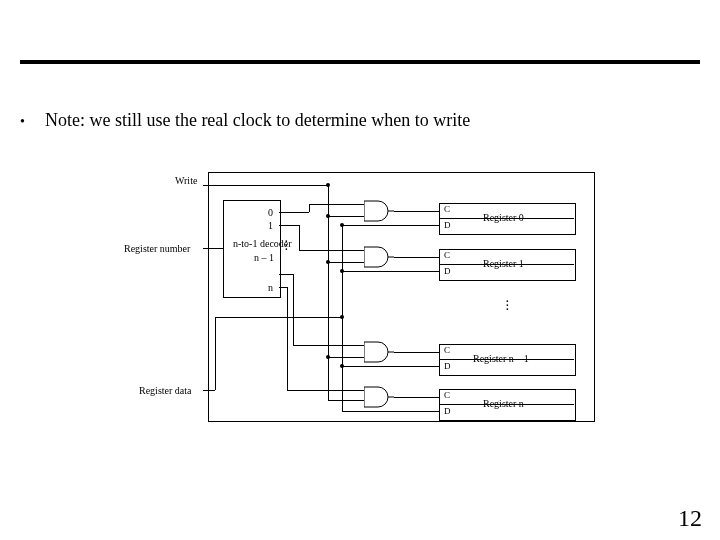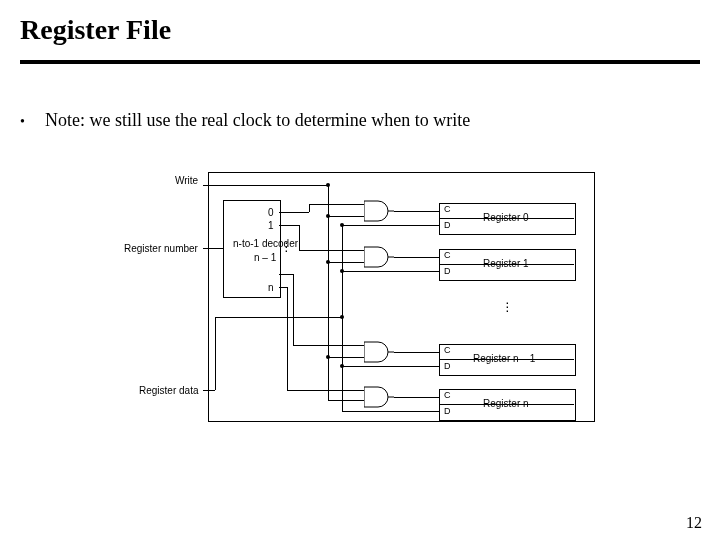--- a/index.html
+++ b/index.html
@@ -3,36 +3,35 @@
 <meta charset="utf-8">
 <style>
   html,body{margin:0;padding:0;width:720px;height:540px;background:#fff;
     font-family:"Times New Roman",Times,serif;color:#000;overflow:hidden}
   .slide{position:relative;width:720px;height:540px}
   .title{position:absolute;left:20px;top:14px;font-size:28px;font-weight:bold}
   .rule{position:absolute;left:20px;top:60px;width:680px;height:4px;background:#000}
   .bullet-row{position:absolute;left:20px;top:110px;display:flex;align-items:baseline}
   .bullet-sym{font-size:14px;margin-right:20px}
   .bullet-txt{font-size:18px;font-weight:normal}
-  .pagenum{position:absolute;right:18px;bottom:8px;font-size:16px}
+  .pagenum{position:absolute;right:18px;bottom:8px;font-size:24px}
   .diagram{position:absolute;left:128px;top:172px;width:466px;height:250px;
-    font-family:Liberation Sans, sans-serif;font-size:10px;color:#000}
+    font-family:Liberation Serif, serif;font-size:10px;color:#000}
   .box{position:absolute;border:1px solid #000;background:#fff}
   .lbl{position:absolute;font-size:10px;white-space:nowrap}
   .wire{position:absolute;background:#000}
   .dot{position:absolute;width:4px;height:4px;background:#000;border-radius:50%}
   .port{position:absolute;font-size:9px}
   .vdots{position:absolute;font-size:14px;line-height:4px;letter-spacing:0}
 </style>
 </head>
 <body>
 
 <div class="slide">
 
-  <div class="title">Register File</div>
 
   <div class="rule"></div>
 
   <div class="bullet-row">
     <span class="bullet-sym">•</span>
     <span class="bullet-txt">Note:  we still use the real clock to determine when to write</span>
   </div>
 
   <div class="diagram">
 

